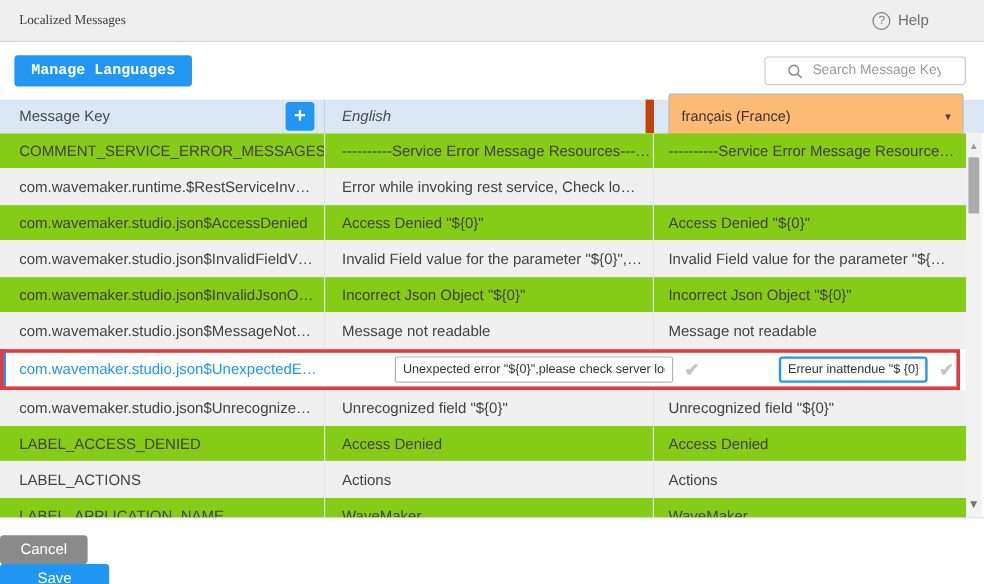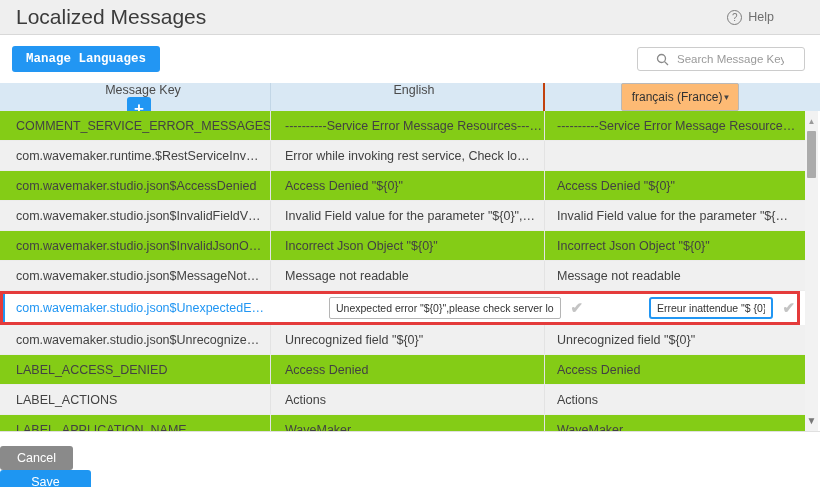--- a/index.html
+++ b/index.html
@@ -8,46 +8,46 @@
     width:820px; height:487px; overflow:hidden;
     font-family:"Liberation Sans", sans-serif;
     background:#ffffff; color:#424242;
   }
   
   .titlebar {
     height:35px; background:#efefef; border-bottom:1px solid #d8d8d8;
     display:flex; align-items:center; justify-content:space-between;
     padding:0 16px;
   }
-  .page-title { font-size:21px; font-weight:400; color:#3b3b3b; margin:0; }
+  .page-title { font-size:11px; font-weight:400; color:#3b3b3b; margin:0;font-family:Liberation Serif, serif; }
   .help { display:flex; align-items:center; gap:6px; color:#6f6f6f; font-size:12.5px; margin-right:30px; cursor:pointer; }
   .help-icon { width:15px; height:15px; border:1px solid #7d7d7d; border-radius:50%;
     display:flex; align-items:center; justify-content:center; font-size:10px; color:#7d7d7d; }
   
   .toolbar { height:48px; background:#fff; display:flex; align-items:center;
     justify-content:space-between; padding:0 15px 0 12px; }
   .btn-manage { background:#2296f3; color:#fff; border:none; border-radius:3px;
     font-size:12.5px; font-weight:700; padding:0 14px; height:26px; cursor:pointer;
     font-family:Liberation Mono, monospace; }
   .search-box { display:flex; align-items:center; width:168px; height:24px;
     border:1px solid #cccccc; border-radius:3px; padding:0 18px; gap:6px; background:#fff; }
   .search-box svg { flex:0 0 auto; }
   .search-box input { border:none; outline:none; width:100%; font-size:11.5px;
     color:#555; font-family:inherit; background:transparent; }
   .search-box input::placeholder { color:#9a9a9a; }
   
   .thead { height:28px; background:#d9e8f4; display:flex; align-items:stretch;
     font-size:12.5px; color:#4a4a4a; }
-  .th { display:flex; align-items:center;flex-direction:column; }
+  .th { display:flex; align-items:center; }
   .th-key { width:271px; justify-content:space-between; padding-left:16px;
     border-right:1px solid #c2d6e6; }
   .btn-add { width:24px; height:24px; background:#2196f3; color:#fff; border:none;
     border-radius:3px; font-size:17px; font-weight:700; line-height:22px;
     margin-right:8px; cursor:pointer; display:flex; align-items:center; justify-content:center; }
-  .th-english { width:274px; padding-left:14px; border-right:2px solid #c2410c; }
+  .th-english { width:274px; padding-left:14px; border-right:7px solid #c2410c;font-style:italic; }
   .th-lang { flex:1; padding:0 17px 0 12px; }
   .lang-select { flex:1; height:38px; background:#fdba74; border:1px solid #b9b9b9;
     border-radius:2px; display:flex; align-items:center; justify-content:space-between;
     padding:0 8px 0 10px; font-size:12px; color:#333; cursor:pointer; }
   .caret { font-size:8px; color:#444; }
   
   .tbody { position:relative; height:321px; overflow:hidden;
     border-bottom:1px solid #e0e0e0; padding-right:15px; }
   .tr { display:flex; height:30px; align-items:center; font-size:12.5px;
     color:#424242; border-bottom:1px solid #ececec; background:#84cc16; }

